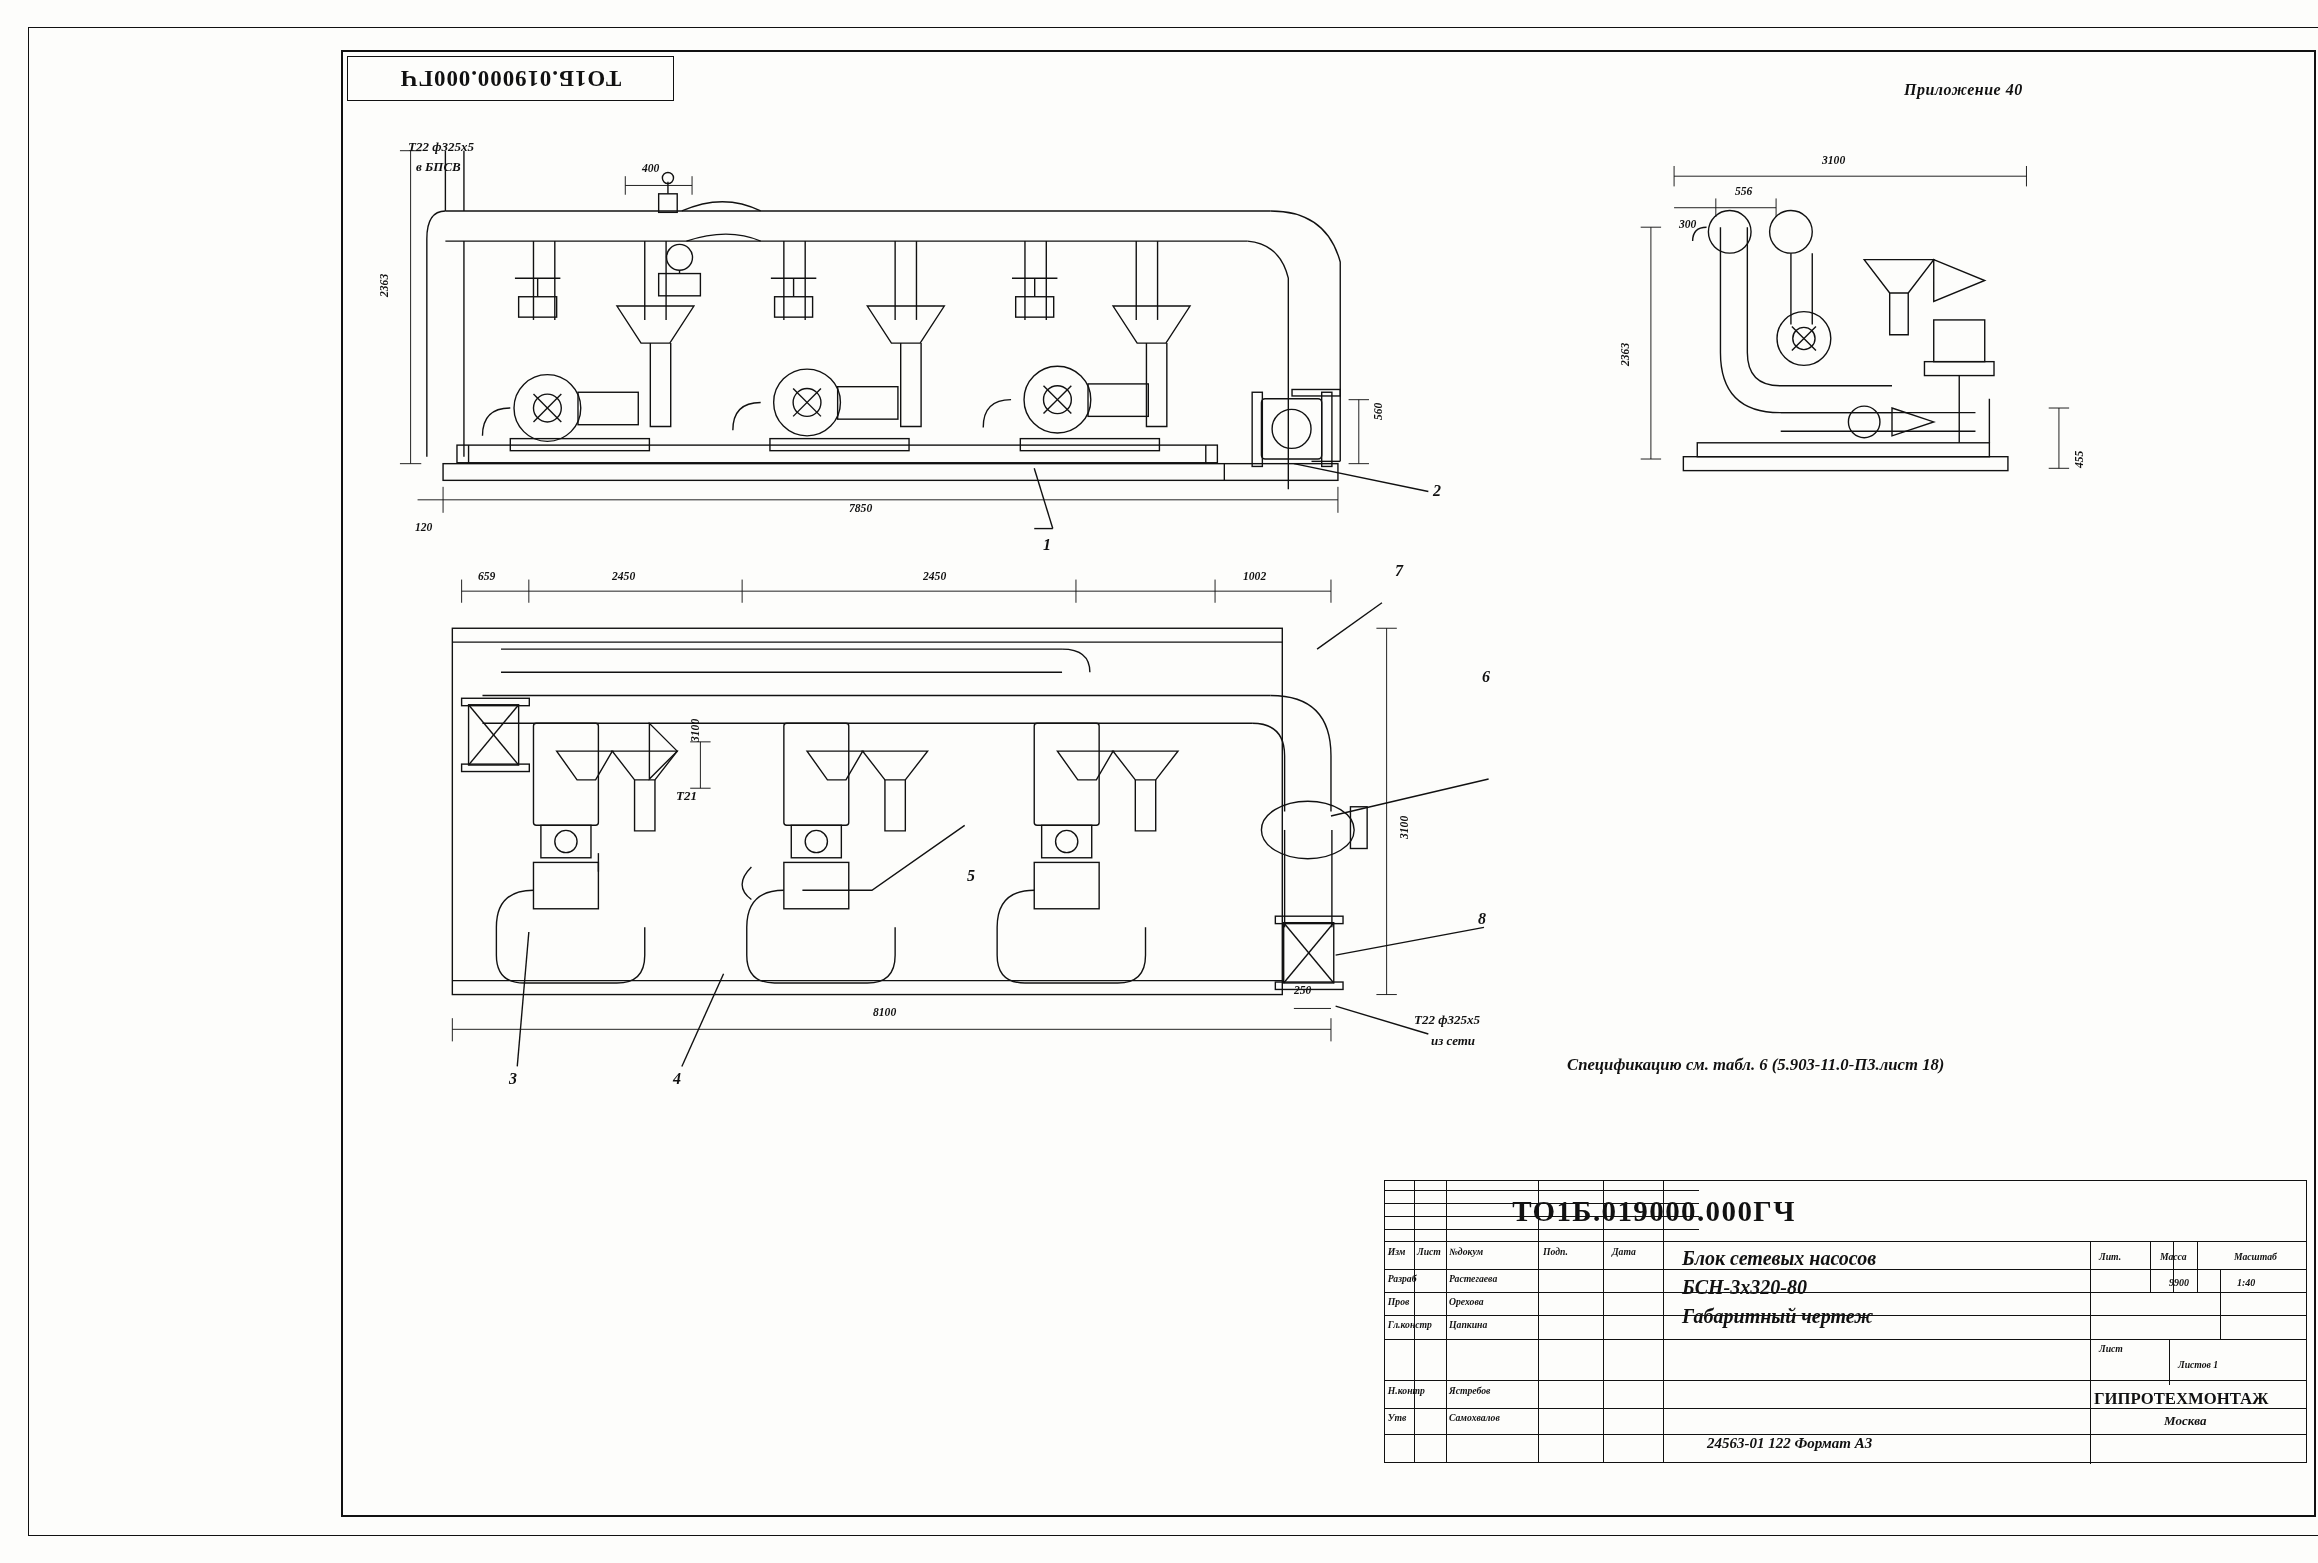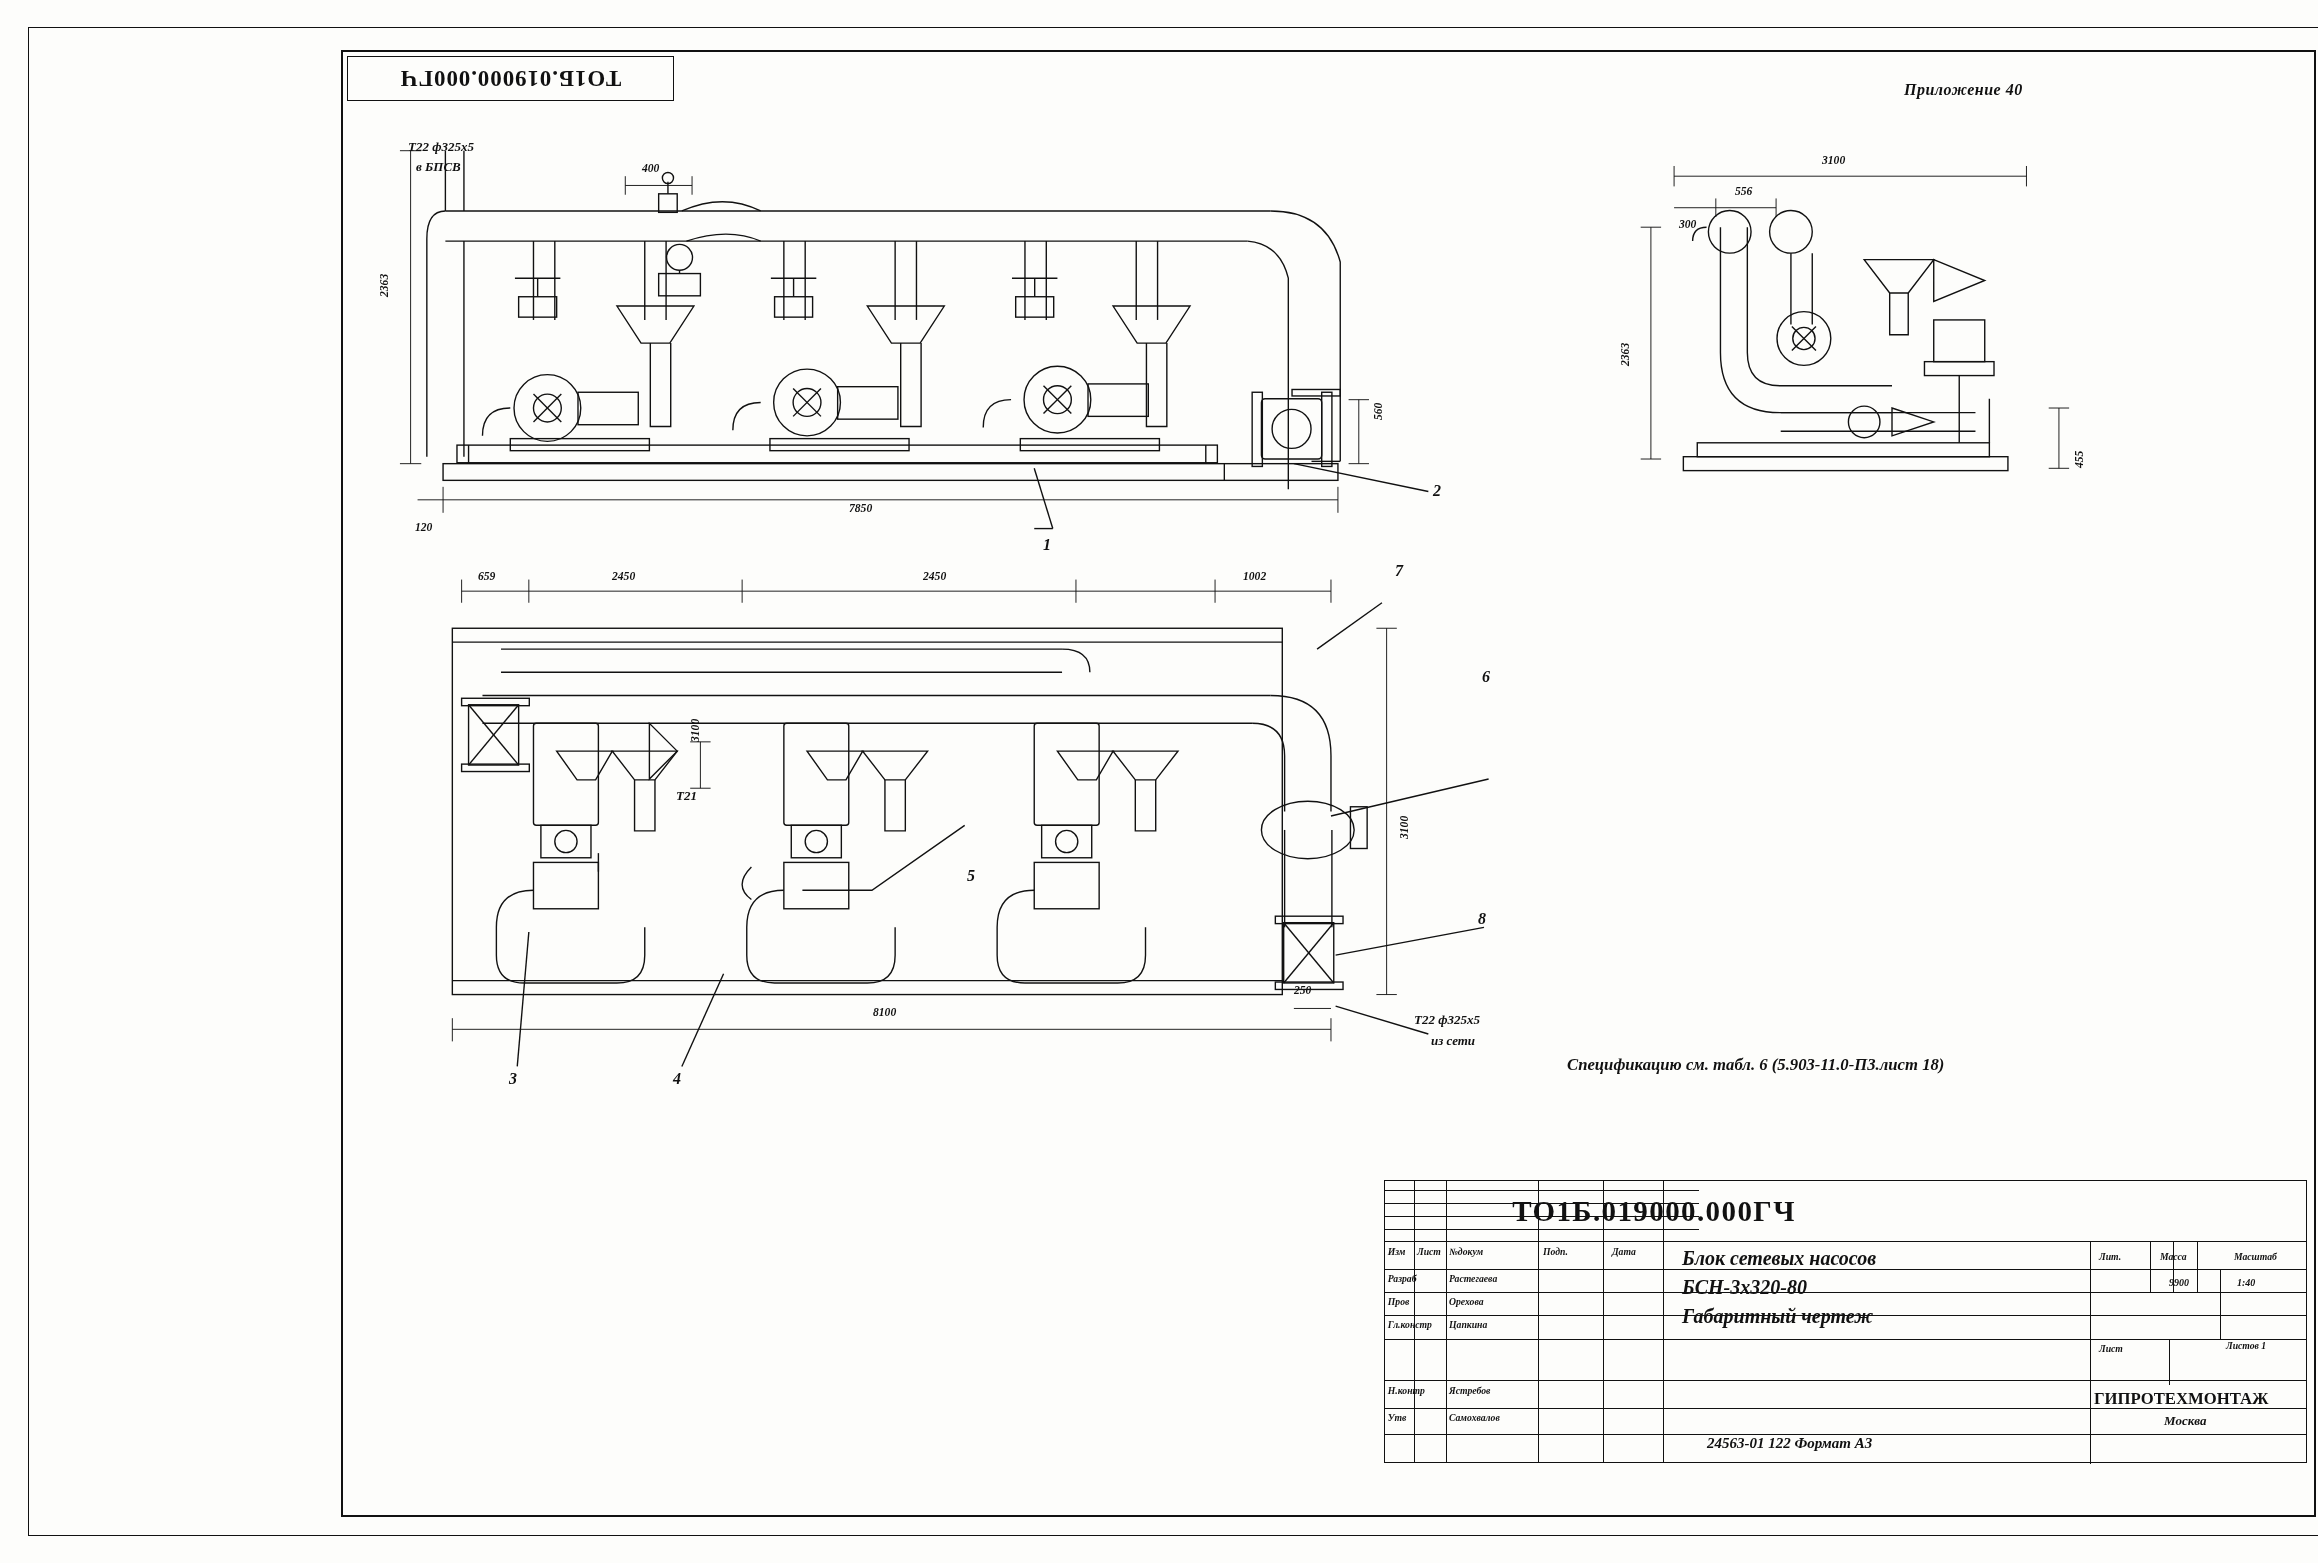--- a/index.html
+++ b/index.html
@@ -486,21 +486,21 @@
     <div class="tb-cell big" style="left:297px;top:66px;font-style:italic;">Блок сетевых насосов</div>
     <div class="tb-cell big" style="left:297px;top:95px;font-style:italic;">БСН-3х320-80</div>
     <div class="tb-cell big" style="left:297px;top:124px;font-style:italic;">Габаритный чертеж</div>
 
     <div class="tb-cell small" style="left:714px;top:70px;">Лит.</div>
     <div class="tb-cell small" style="left:775px;top:70px;">Масса</div>
     <div class="tb-cell small" style="left:849px;top:70px;">Масштаб</div>
     <div class="tb-cell med" style="left:784px;top:96px;">9900</div>
     <div class="tb-cell med" style="left:852px;top:96px;">1:40</div>
     <div class="tb-cell small" style="left:714px;top:162px;">Лист</div>
-    <div class="tb-cell small" style="left:793px;top:159px;margin-left:48px;">Листов 1</div>
+    <div class="tb-cell small" style="left:793px;top:178px;">Листов 1</div>
 
     <div class="tb-cell" style="left:709px;top:208px;font-size:16.7px;font-style:normal;">ГИПРОТЕХМОНТАЖ</div>
     <div class="tb-cell" style="left:779px;top:232px;font-size:13px;">Москва</div>
   </div>
 
   <div class="bottom-code">24563-01   122   Формат А3</div>
 
 </div>
 
 

